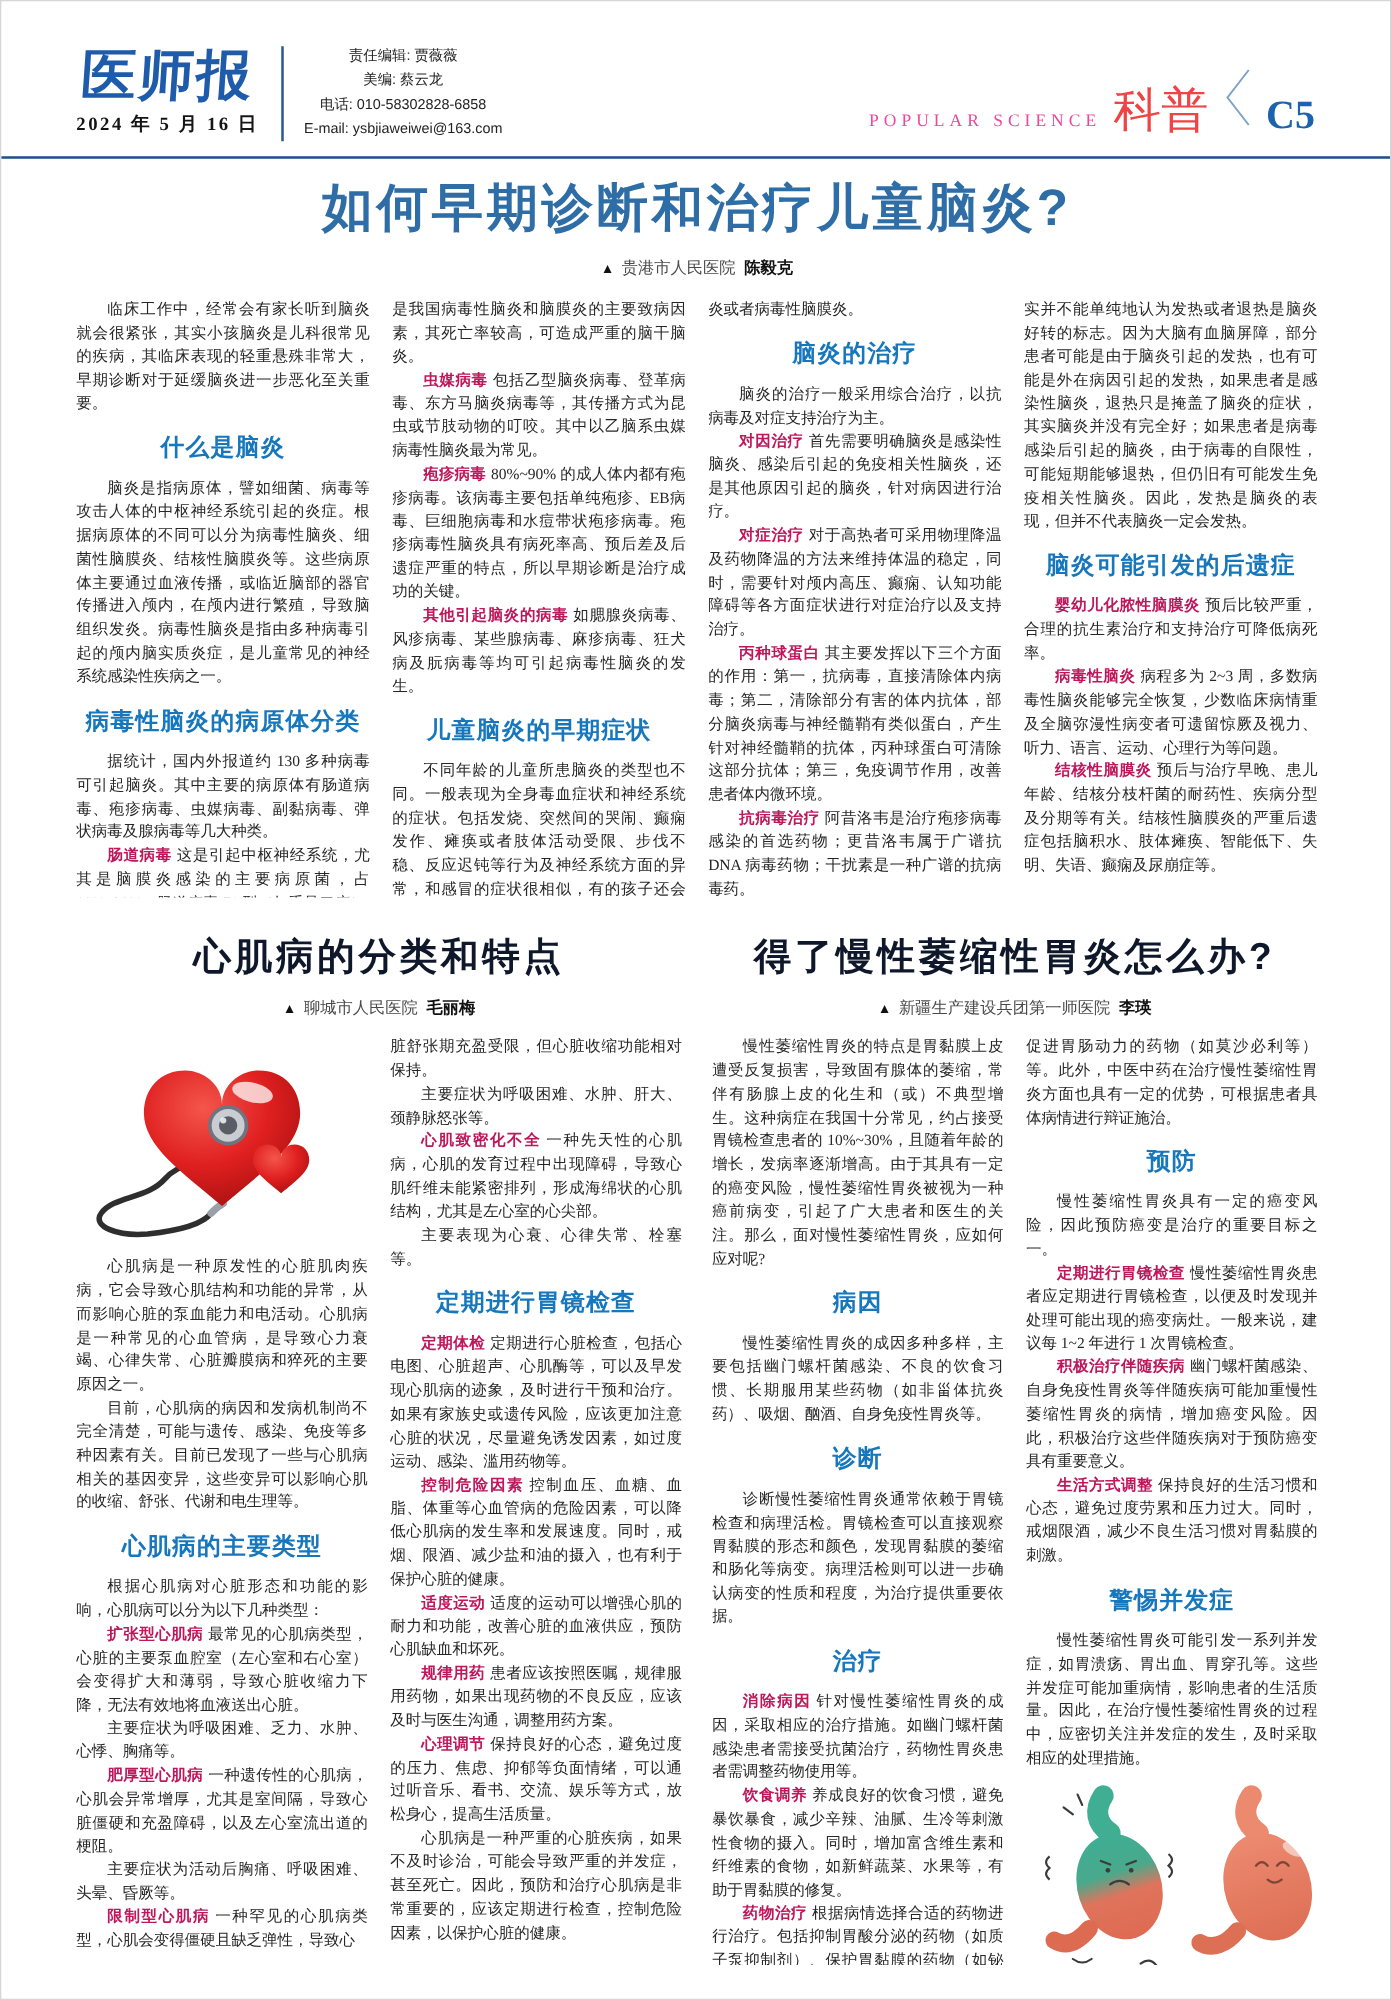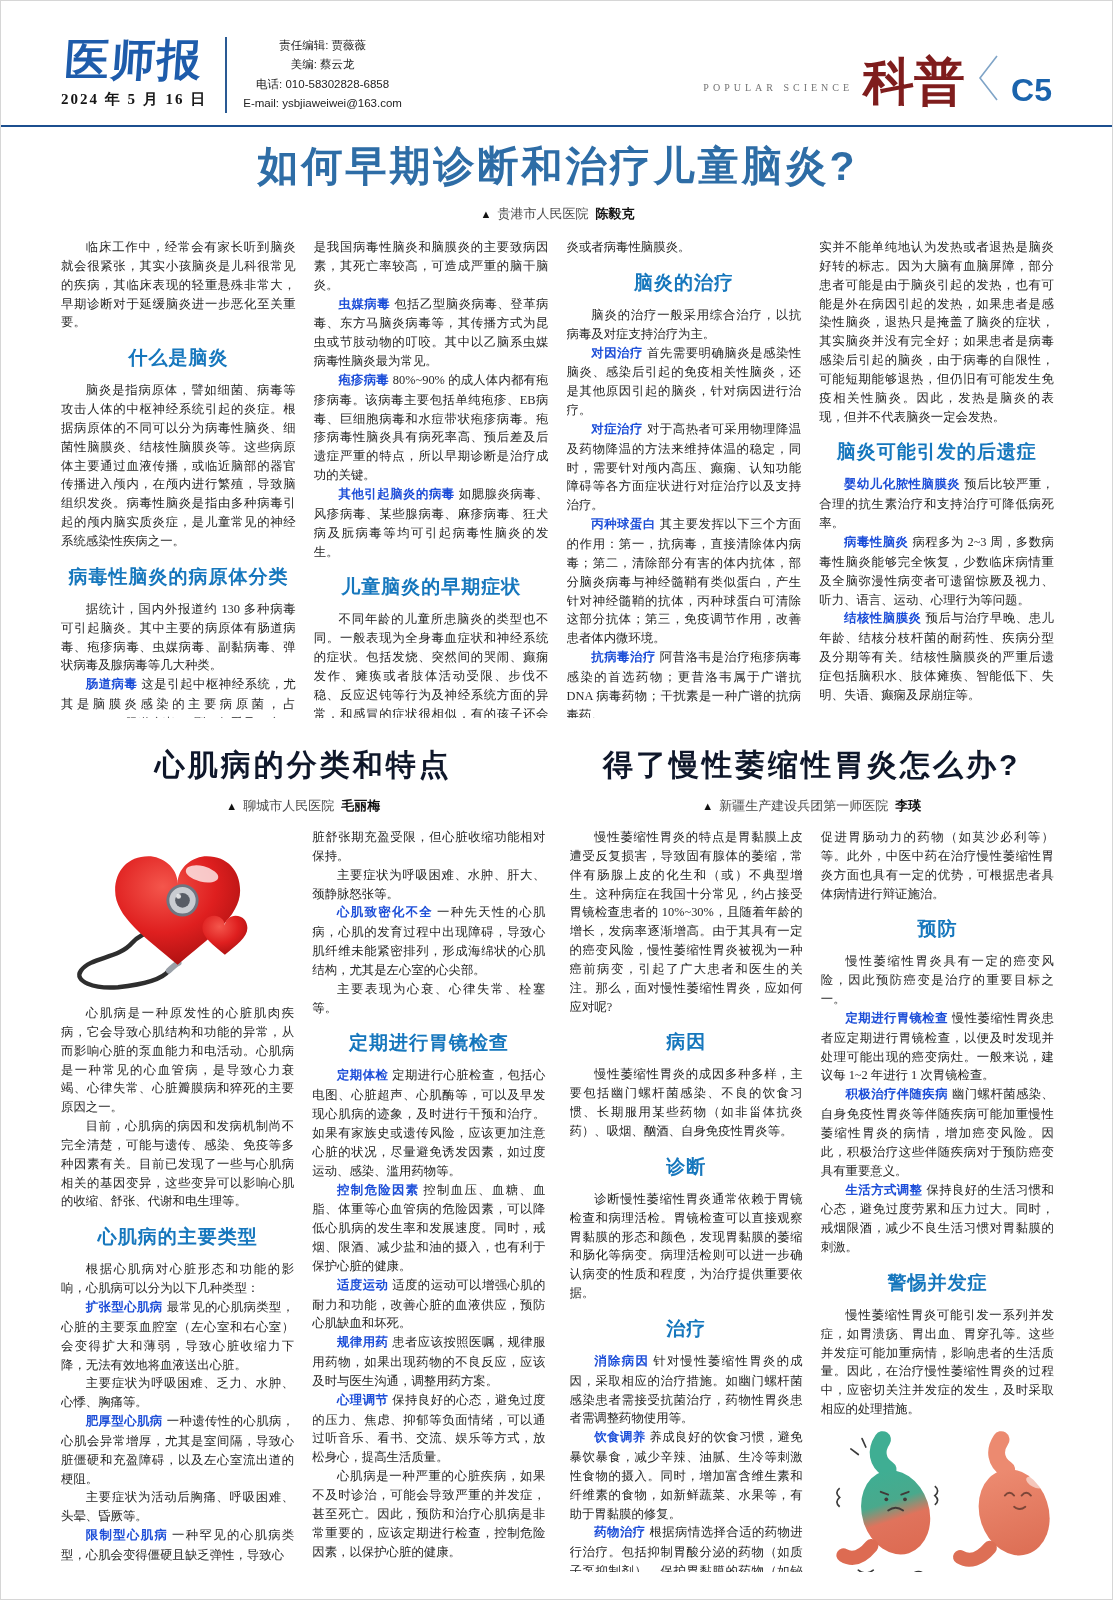--- a/index.html
+++ b/index.html
@@ -10,38 +10,38 @@
   .hdr{position:absolute;left:60px;right:60px;top:34px;height:86px;display:flex;align-items:flex-start;}
   .mast{display:flex;flex-direction:column;align-items:center;margin-top:4px;}
   .logo{font-size:44px;line-height:1;font-weight:900;color:#1e5cab;letter-spacing:2px;
         font-family:"Liberation Serif",serif;transform:skewX(-4deg);}
   .date{font-size:15px;font-weight:bold;color:#151515;letter-spacing:2px;margin-top:7px;}
   .vdiv{width:2px;height:76px;background:#2a5a93;margin:2px 16px 0 18px;}
   .edit{display:flex;flex-direction:column;justify-content:center;gap:2px;margin-top:2px;text-align:center;}
   .edit span{font-size:11.5px;line-height:1.5;color:#222;font-family:"Liberation Sans",sans-serif;}
   .hspacer{flex:1;}
   .secblock{display:flex;align-items:flex-end;gap:10px;margin-top:18px;}
-  .sec-en{font-size:10px;letter-spacing:4px;color:#737373;font-family:"Liberation Serif",serif;margin-bottom:12px;}
-  .sec-cn{font-size:51px;line-height:.9;font-weight:700;color:#7f1d1d;font-family:"Liberation Sans",sans-serif;}
+  .sec-en{font-size:14px;letter-spacing:4px;color:#ec4899;font-family:"Liberation Serif",serif;margin-bottom:0;}
+  .sec-cn{font-size:38px;line-height:.9;font-weight:400;color:#ef4444;font-family:"Liberation Sans",sans-serif;}
   .chev{margin-bottom:-2px;}
-  .pageno{font-size:32px;line-height:.9;font-weight:bold;color:#1b64ad;font-family:Liberation Sans, sans-serif;}
+  .pageno{font-size:32px;line-height:.9;font-weight:bold;color:#1b64ad;font-family:Liberation Serif, serif;}
   .hrule{position:absolute;left:0;right:0;top:124px;height:2px;background:#1c4f8f;}
   
   .a1{position:absolute;left:60px;top:138px;width:993px;}
   .a1 h1{margin:0;text-align:center;font-size:41px;font-weight:600;letter-spacing:3px;color:#2e6da6;
          font-family:"Liberation Sans",sans-serif;}
   .byline{text-align:center;font-size:13px;color:#4a4a4a;margin-top:11px;font-family:"Liberation Sans",sans-serif;}
   .byline .tri{color:#111;font-size:11px;margin-right:6px;}
   .byline b{color:#111;margin-left:7px;}
   .cols{display:flex;gap:18px;margin-top:15px;}
   .col{flex:1;overflow:hidden;}
   .a1 .col{height:480px;}
   .p{margin:0;font-size:12.4px;line-height:1.52;text-align:justify;text-indent:2em;color:#262626;}
   .p.cont{text-indent:0;}
-  .p b.lead{font-family:Liberation Mono, monospace;color:#1d4ed8;margin-right:4px;}
+  .p b.lead{font-family:Liberation Serif, serif;color:#be185d;margin-right:4px;}
   h3.sec{margin:13px 0 10px;text-align:center;font-size:19px;font-weight:bold;color:#1677bd;
          letter-spacing:1px;font-family:Liberation Sans, sans-serif;}
   
   .bottom{position:absolute;left:60px;top:744px;width:993px;display:flex;gap:24px;}
   .sub{flex:1;min-width:0;}
   .sub h2{margin:0;text-align:center;font-size:30px;font-weight:600;letter-spacing:3px;color:#0f172a;
           font-family:"Liberation Sans",sans-serif;}
   .sub .cols{margin-top:13px;gap:18px;}
   .sub .col{height:744px;}
   figure{margin:0;}

